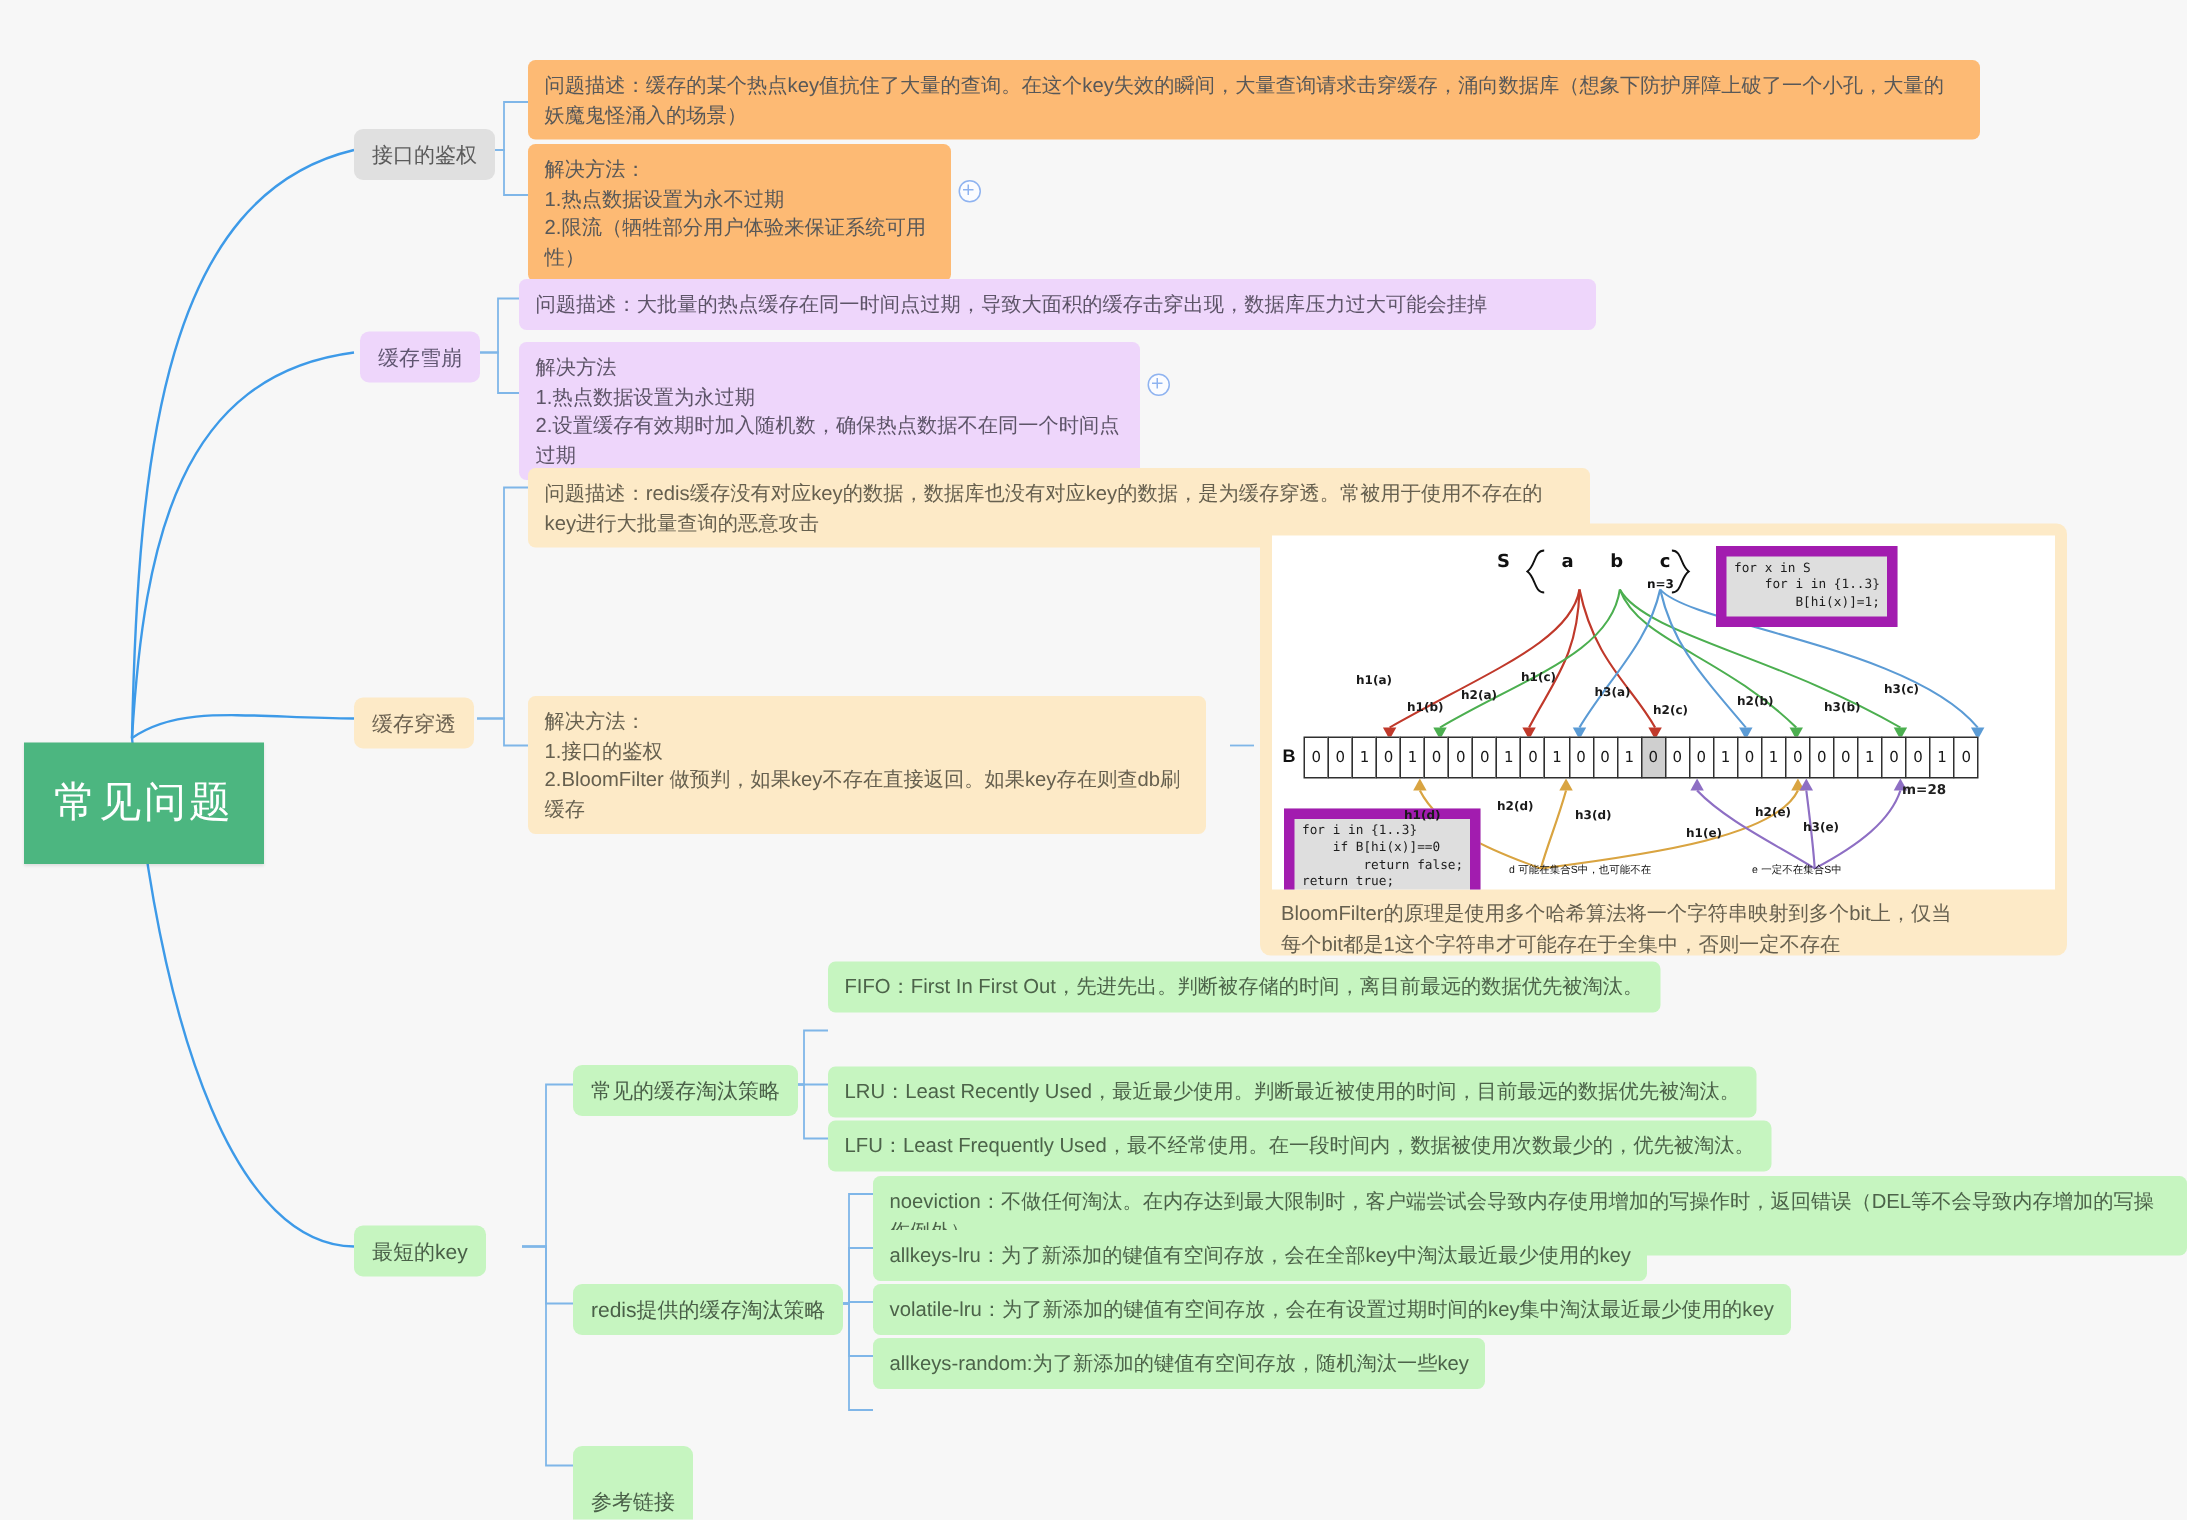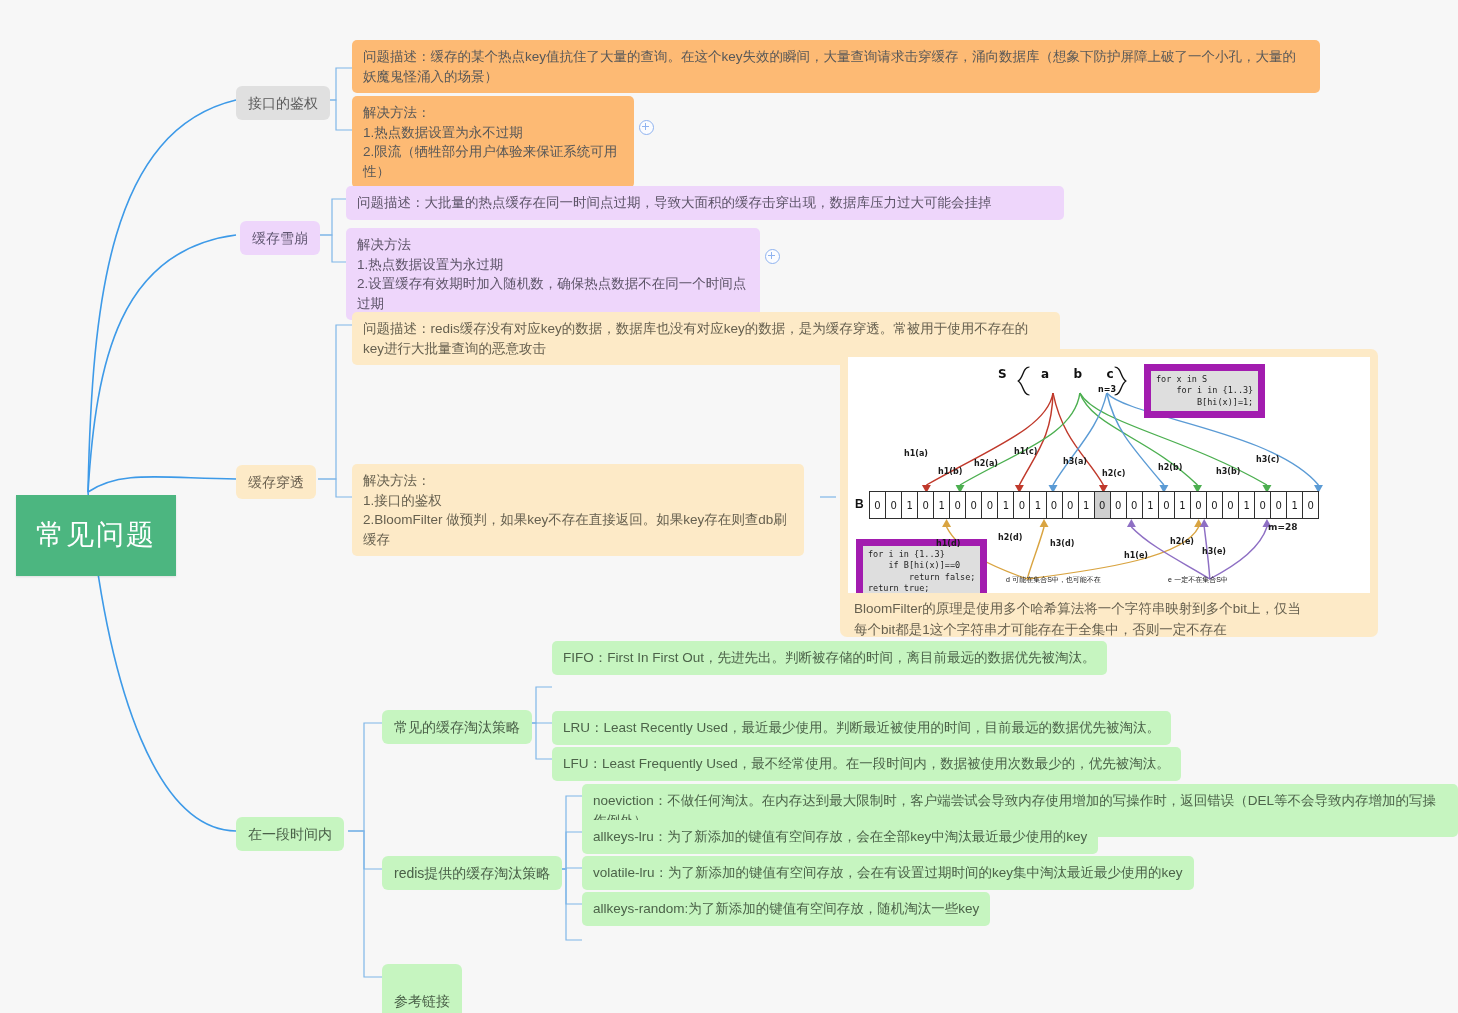--- a/index.html
+++ b/index.html
@@ -319,21 +319,21 @@
       </div>
       <div class="dlab" style="left:320px;top:218px;">
         <span>e</span>
         <span>一定不在集合S中</span>
       </div>
     </div>
     <div class="pic-caption">BloomFilter的原理是使用多个哈希算法将一个字符串映射到多个bit上，仅当
 每个bit都是1这个字符串才可能存在于全集中，否则一定不存在</div>
   </div>
 
-  <div class="node chip green" style="left:236px;top:817px;">在一段时间内</div>
+  <div class="node chip green" style="left:236px;top:817px;">最短的key</div>
 
   <div class="node chip green" style="left:382px;top:710px;">常见的缓存淘汰策略</div>
 
   <div class="node leaf green" style="left:552px;top:641px;">FIFO：First In First Out，先进先出。判断被存储的时间，离目前最远的数据优先被淘汰。</div>
   <div class="node leaf green" style="left:552px;top:711px;">LRU：Least Recently Used，最近最少使用。判断最近被使用的时间，目前最远的数据优先被淘汰。</div>
   <div class="node leaf green" style="left:552px;top:747px;">LFU：Least Frequently Used，最不经常使用。在一段时间内，数据被使用次数最少的，优先被淘汰。</div>
 
   <div class="node chip green" style="left:382px;top:856px;">redis提供的缓存淘汰策略</div>
 
   <div class="node leaf green" style="left:582px;top:784px;">noeviction：不做任何淘汰。在内存达到最大限制时，客户端尝试会导致内存使用增加的写操作时，返回错误（DEL等不会导致内存增加的写操作例外）</div>

